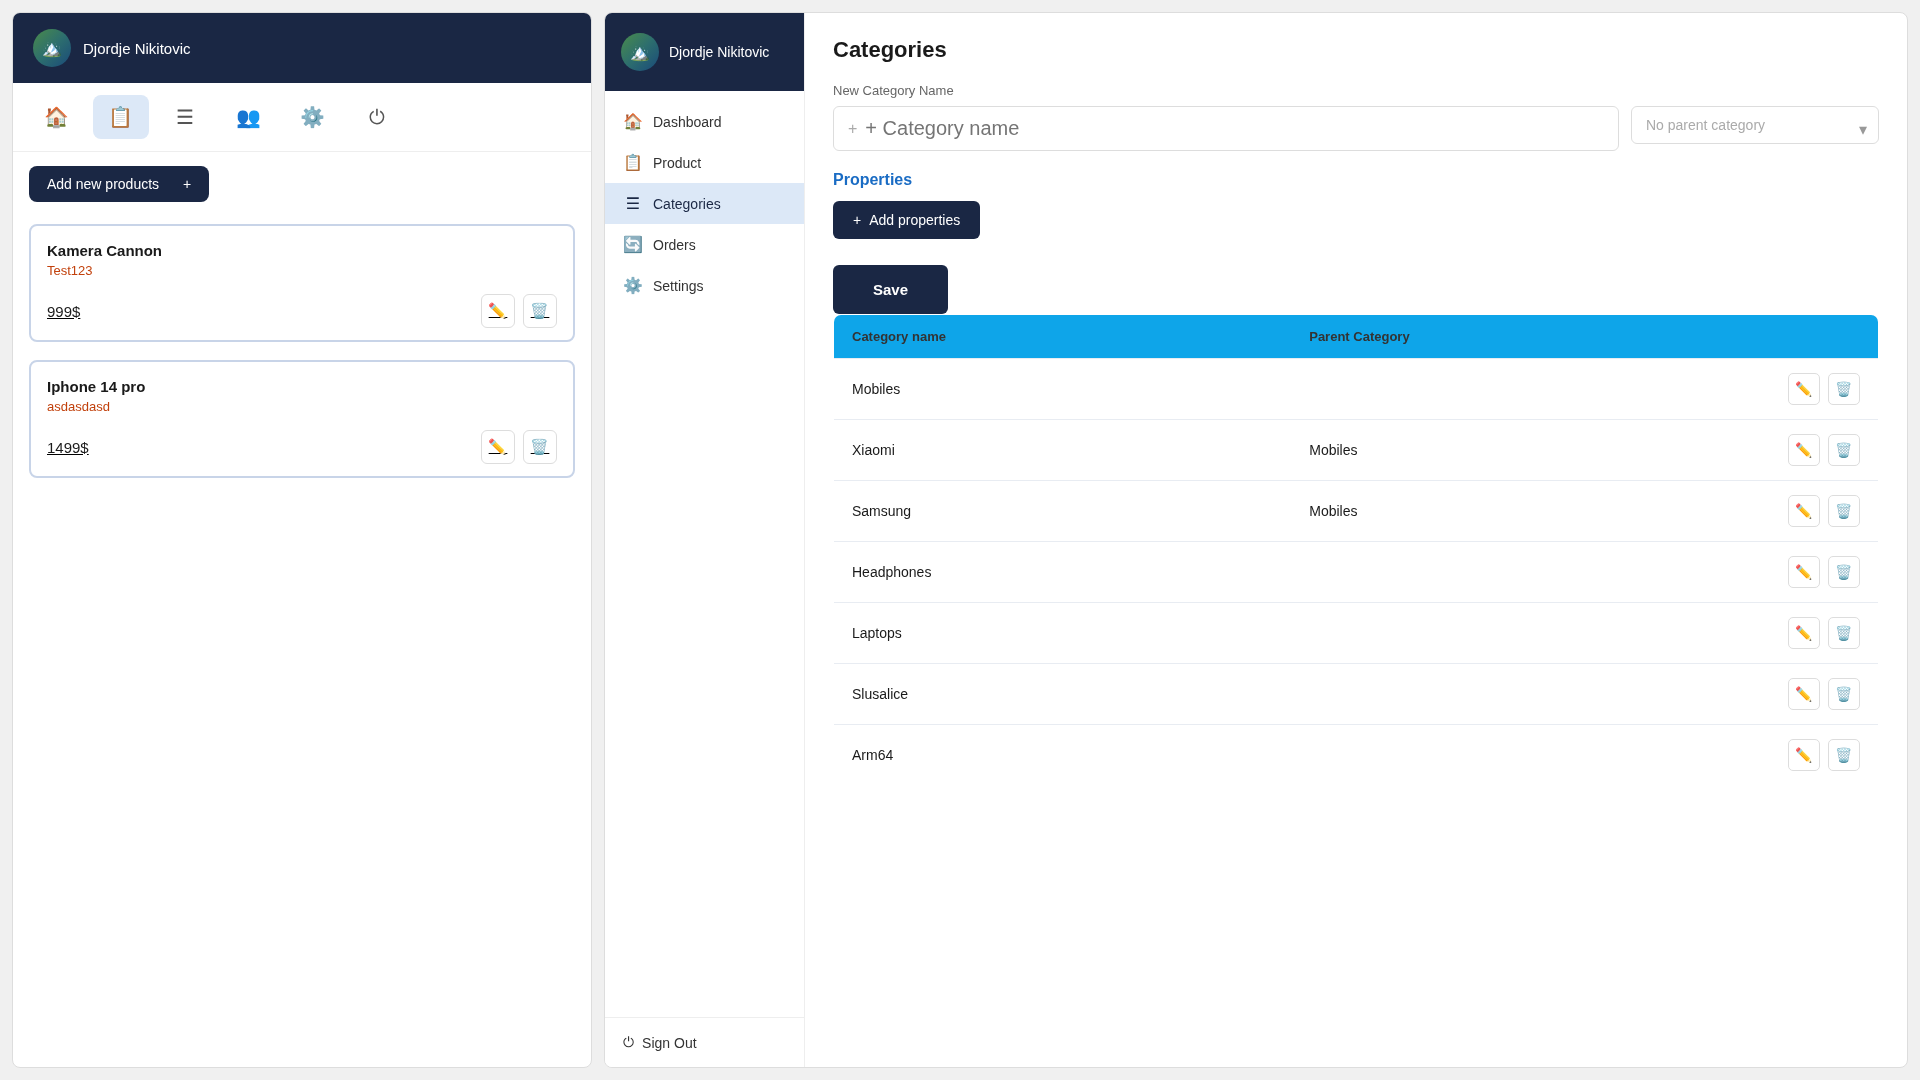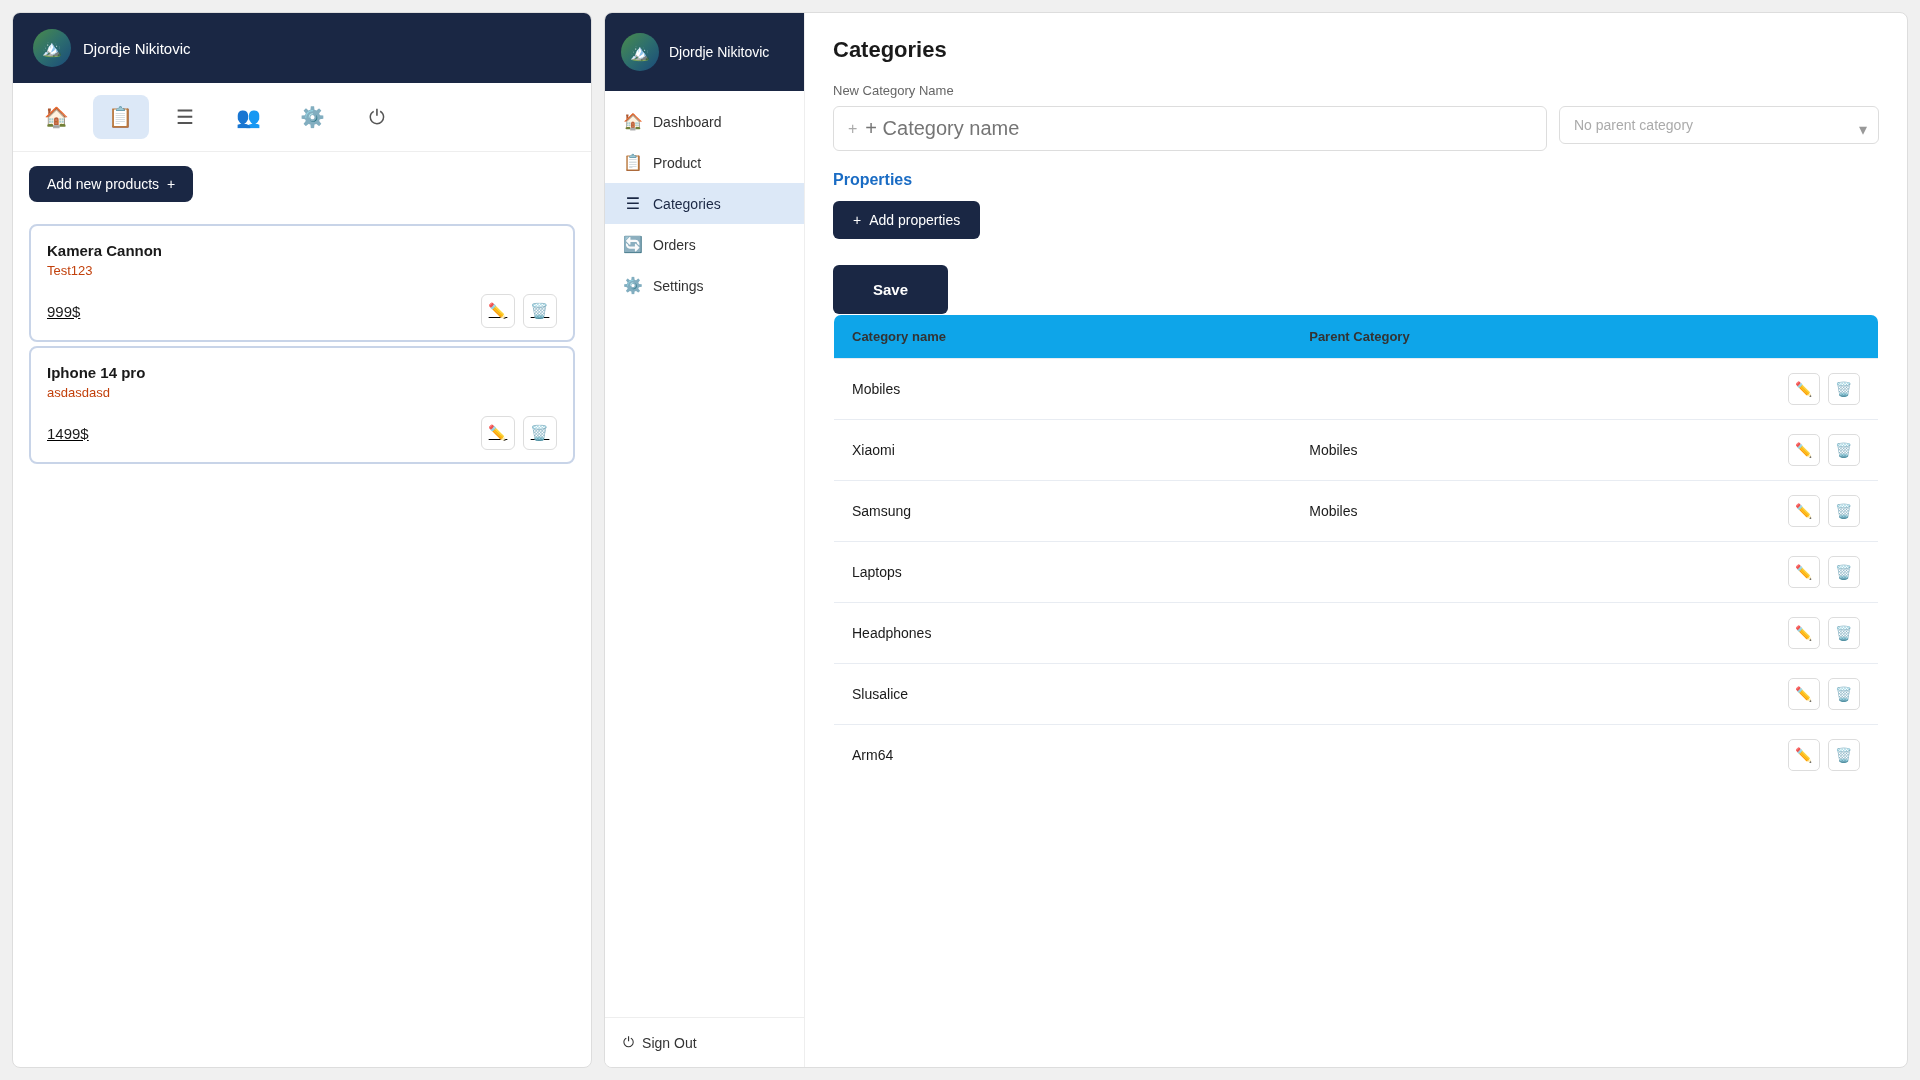--- a/index.html
+++ b/index.html
@@ -81,30 +81,30 @@
     .add-products-btn {
       background: #1a2744;
       color: #fff;
       border: none;
       border-radius: 8px;
       padding: 10px 18px;
       font-size: 14px;
       cursor: pointer;
       display: flex;
       align-items: center;
-      gap: 8px;
+      gap: 24px;
       margin: 14px 16px;
       width: fit-content;
     }
 
     .products-list {
       padding: 8px 16px;
       display: flex;
       flex-direction: column;
-      gap: 4px;
+      gap: 18px;
     }
 
     .product-card {
       border: 2px solid #c8d4e8;
       border-radius: 8px;
       padding: 16px 16px 12px;
       background: #fff;
     }
 
     .product-name {
@@ -274,21 +274,21 @@
     .category-name-input input {
       border: none;
       outline: none;
       font-size: 20px;
       color: #4c1d95;
       width: 100%;
     }
 
     .select-wrapper {
       position: relative;
-      width: 320px;
+      width: 248px;
     }
 
     .select-wrapper select {
       width: 100%;
       border: 1px solid #ddd;
       border-radius: 6px;
       padding: 10px 14px;
       font-size: 14px;
       color: #aaa;
       background: #fff;
@@ -545,31 +545,31 @@
       <td>Samsung</td>
       <td>Mobiles</td>
       <td>
         <div class="table-actions">
           <button class="table-icon-btn">✏️</button>
           <button class="table-icon-btn">🗑️</button>
         </div>
       </td>
     </tr>
           <tr>
+      <td>Headphones</td>
+      <td></td>
+      <td>
+        <div class="table-actions">
+          <button class="table-icon-btn">✏️</button>
+          <button class="table-icon-btn">🗑️</button>
+        </div>
+      </td>
+    </tr>
+          <tr>
       <td>Laptops</td>
-      <td></td>
-      <td>
-        <div class="table-actions">
-          <button class="table-icon-btn">✏️</button>
-          <button class="table-icon-btn">🗑️</button>
-        </div>
-      </td>
-    </tr>
-          <tr>
-      <td>Headphones</td>
       <td></td>
       <td>
         <div class="table-actions">
           <button class="table-icon-btn">✏️</button>
           <button class="table-icon-btn">🗑️</button>
         </div>
       </td>
     </tr>
           <tr>
       <td>Slusalice</td>

